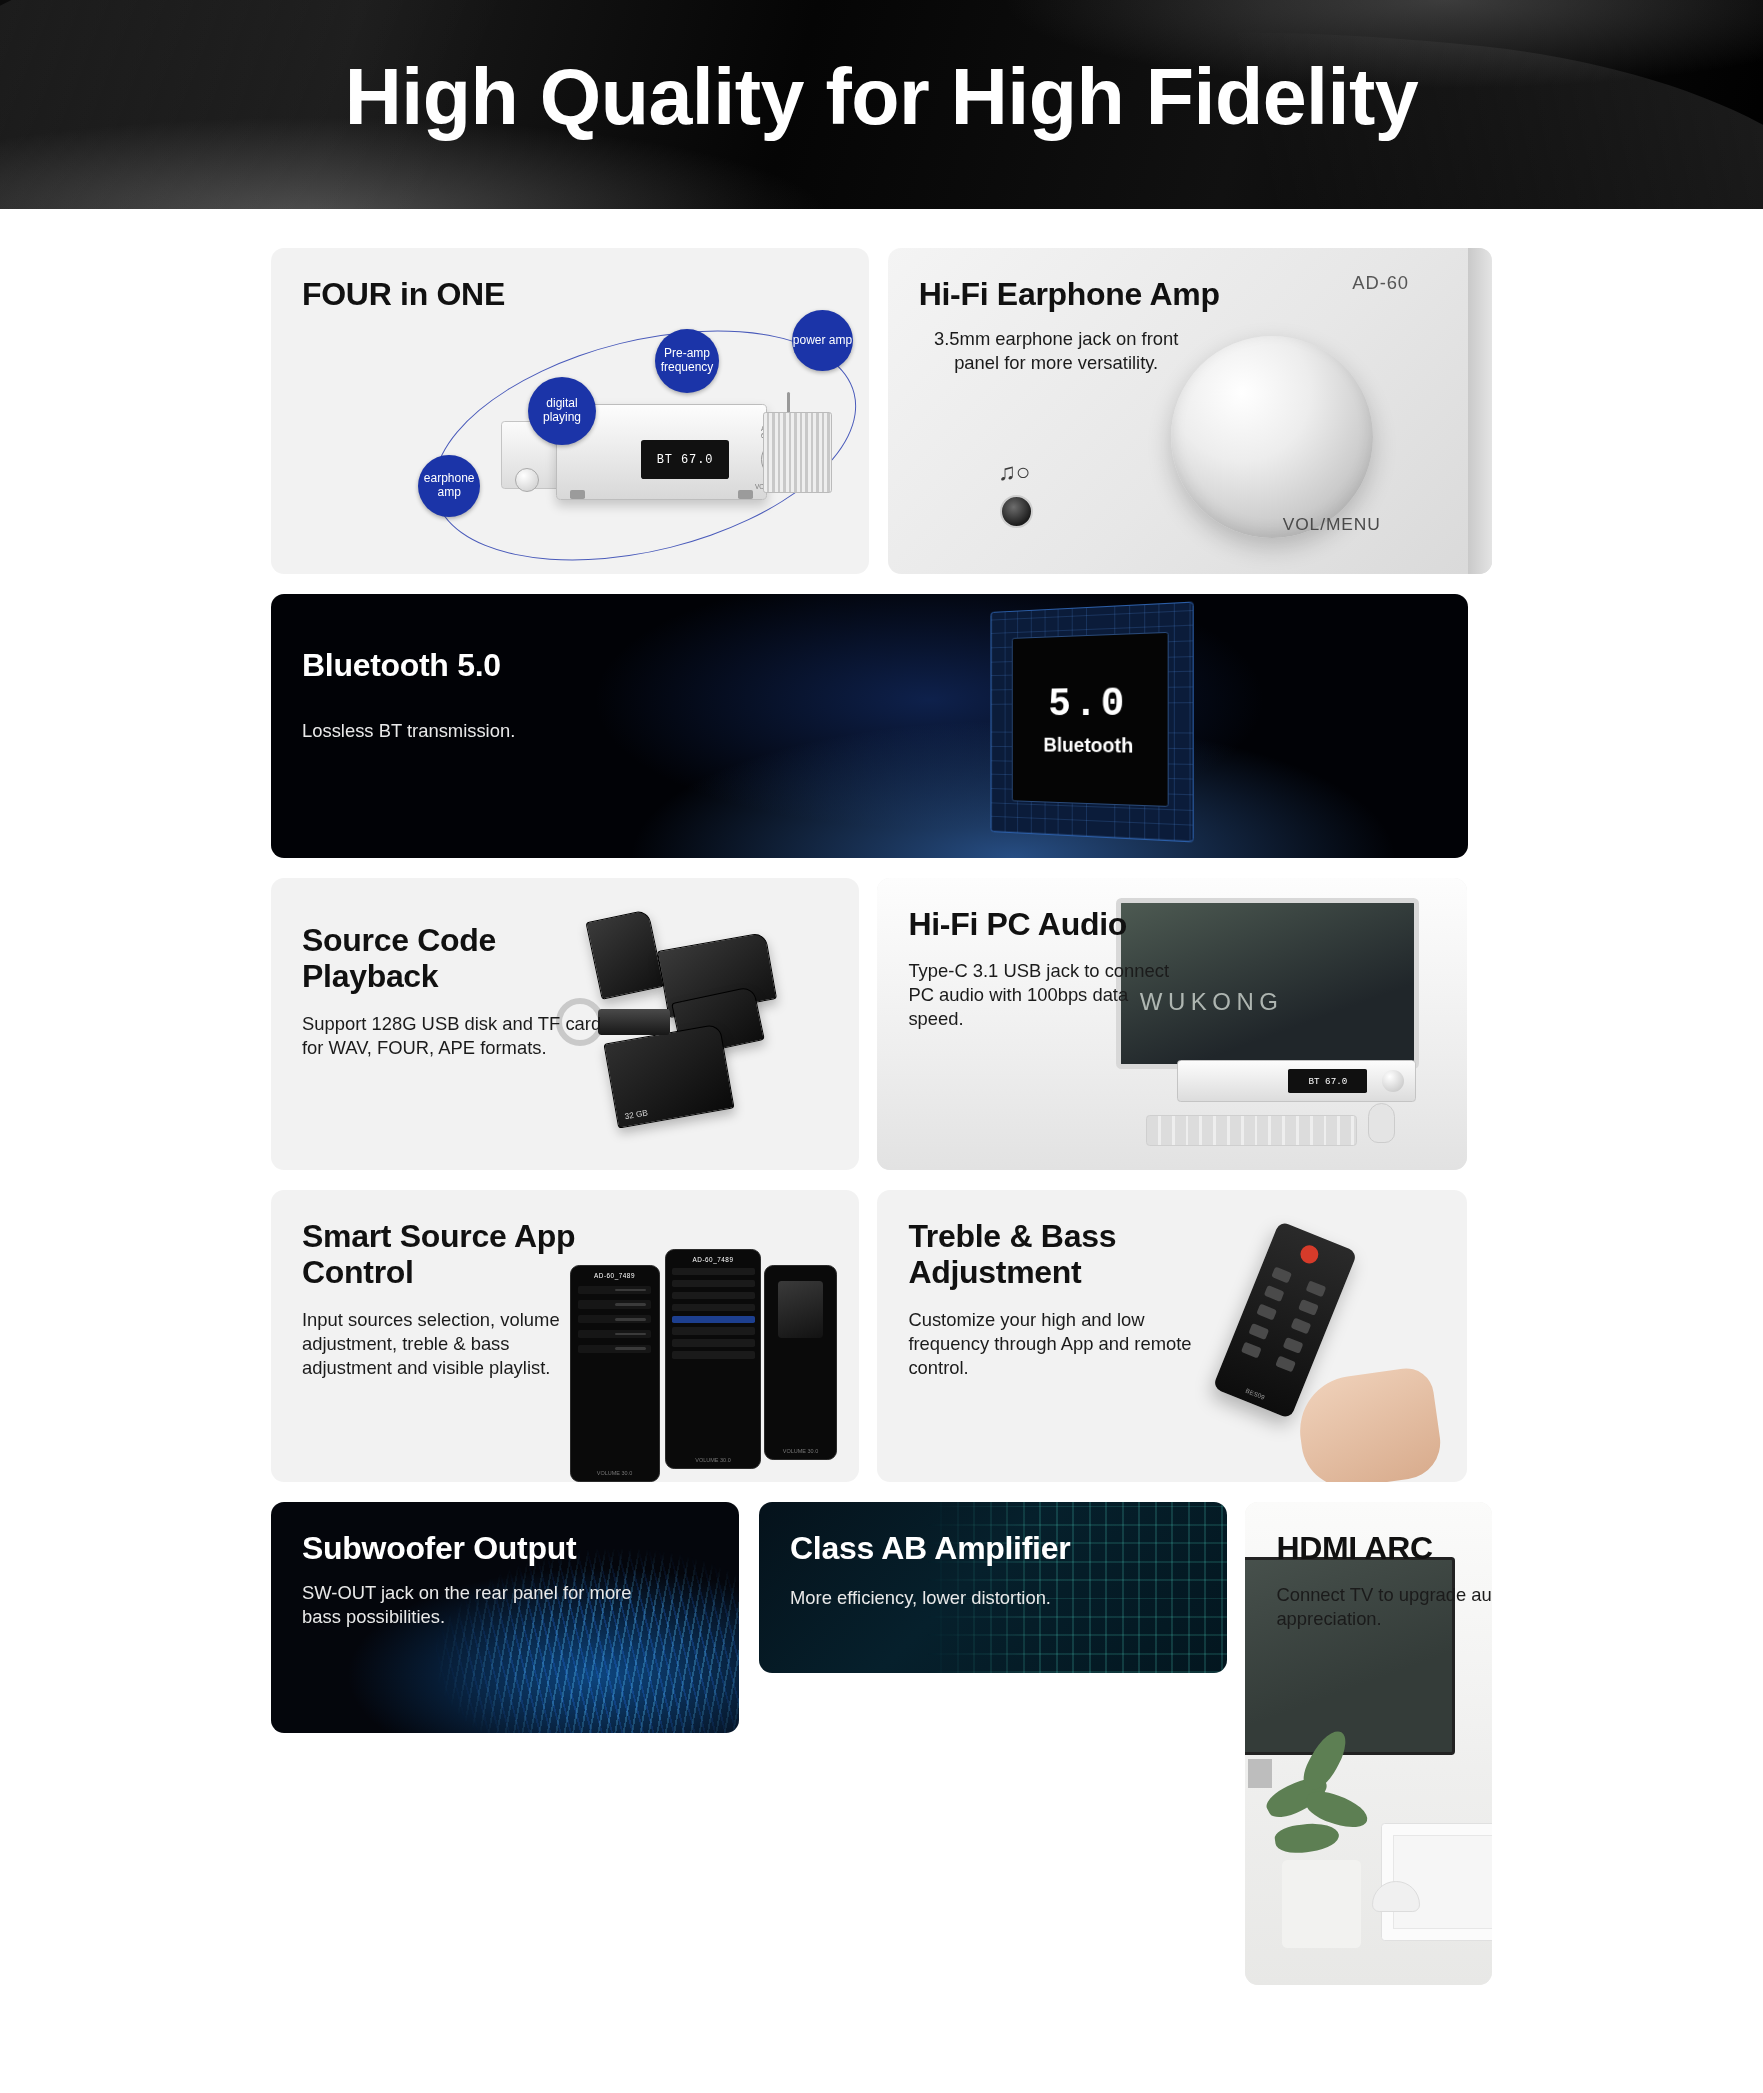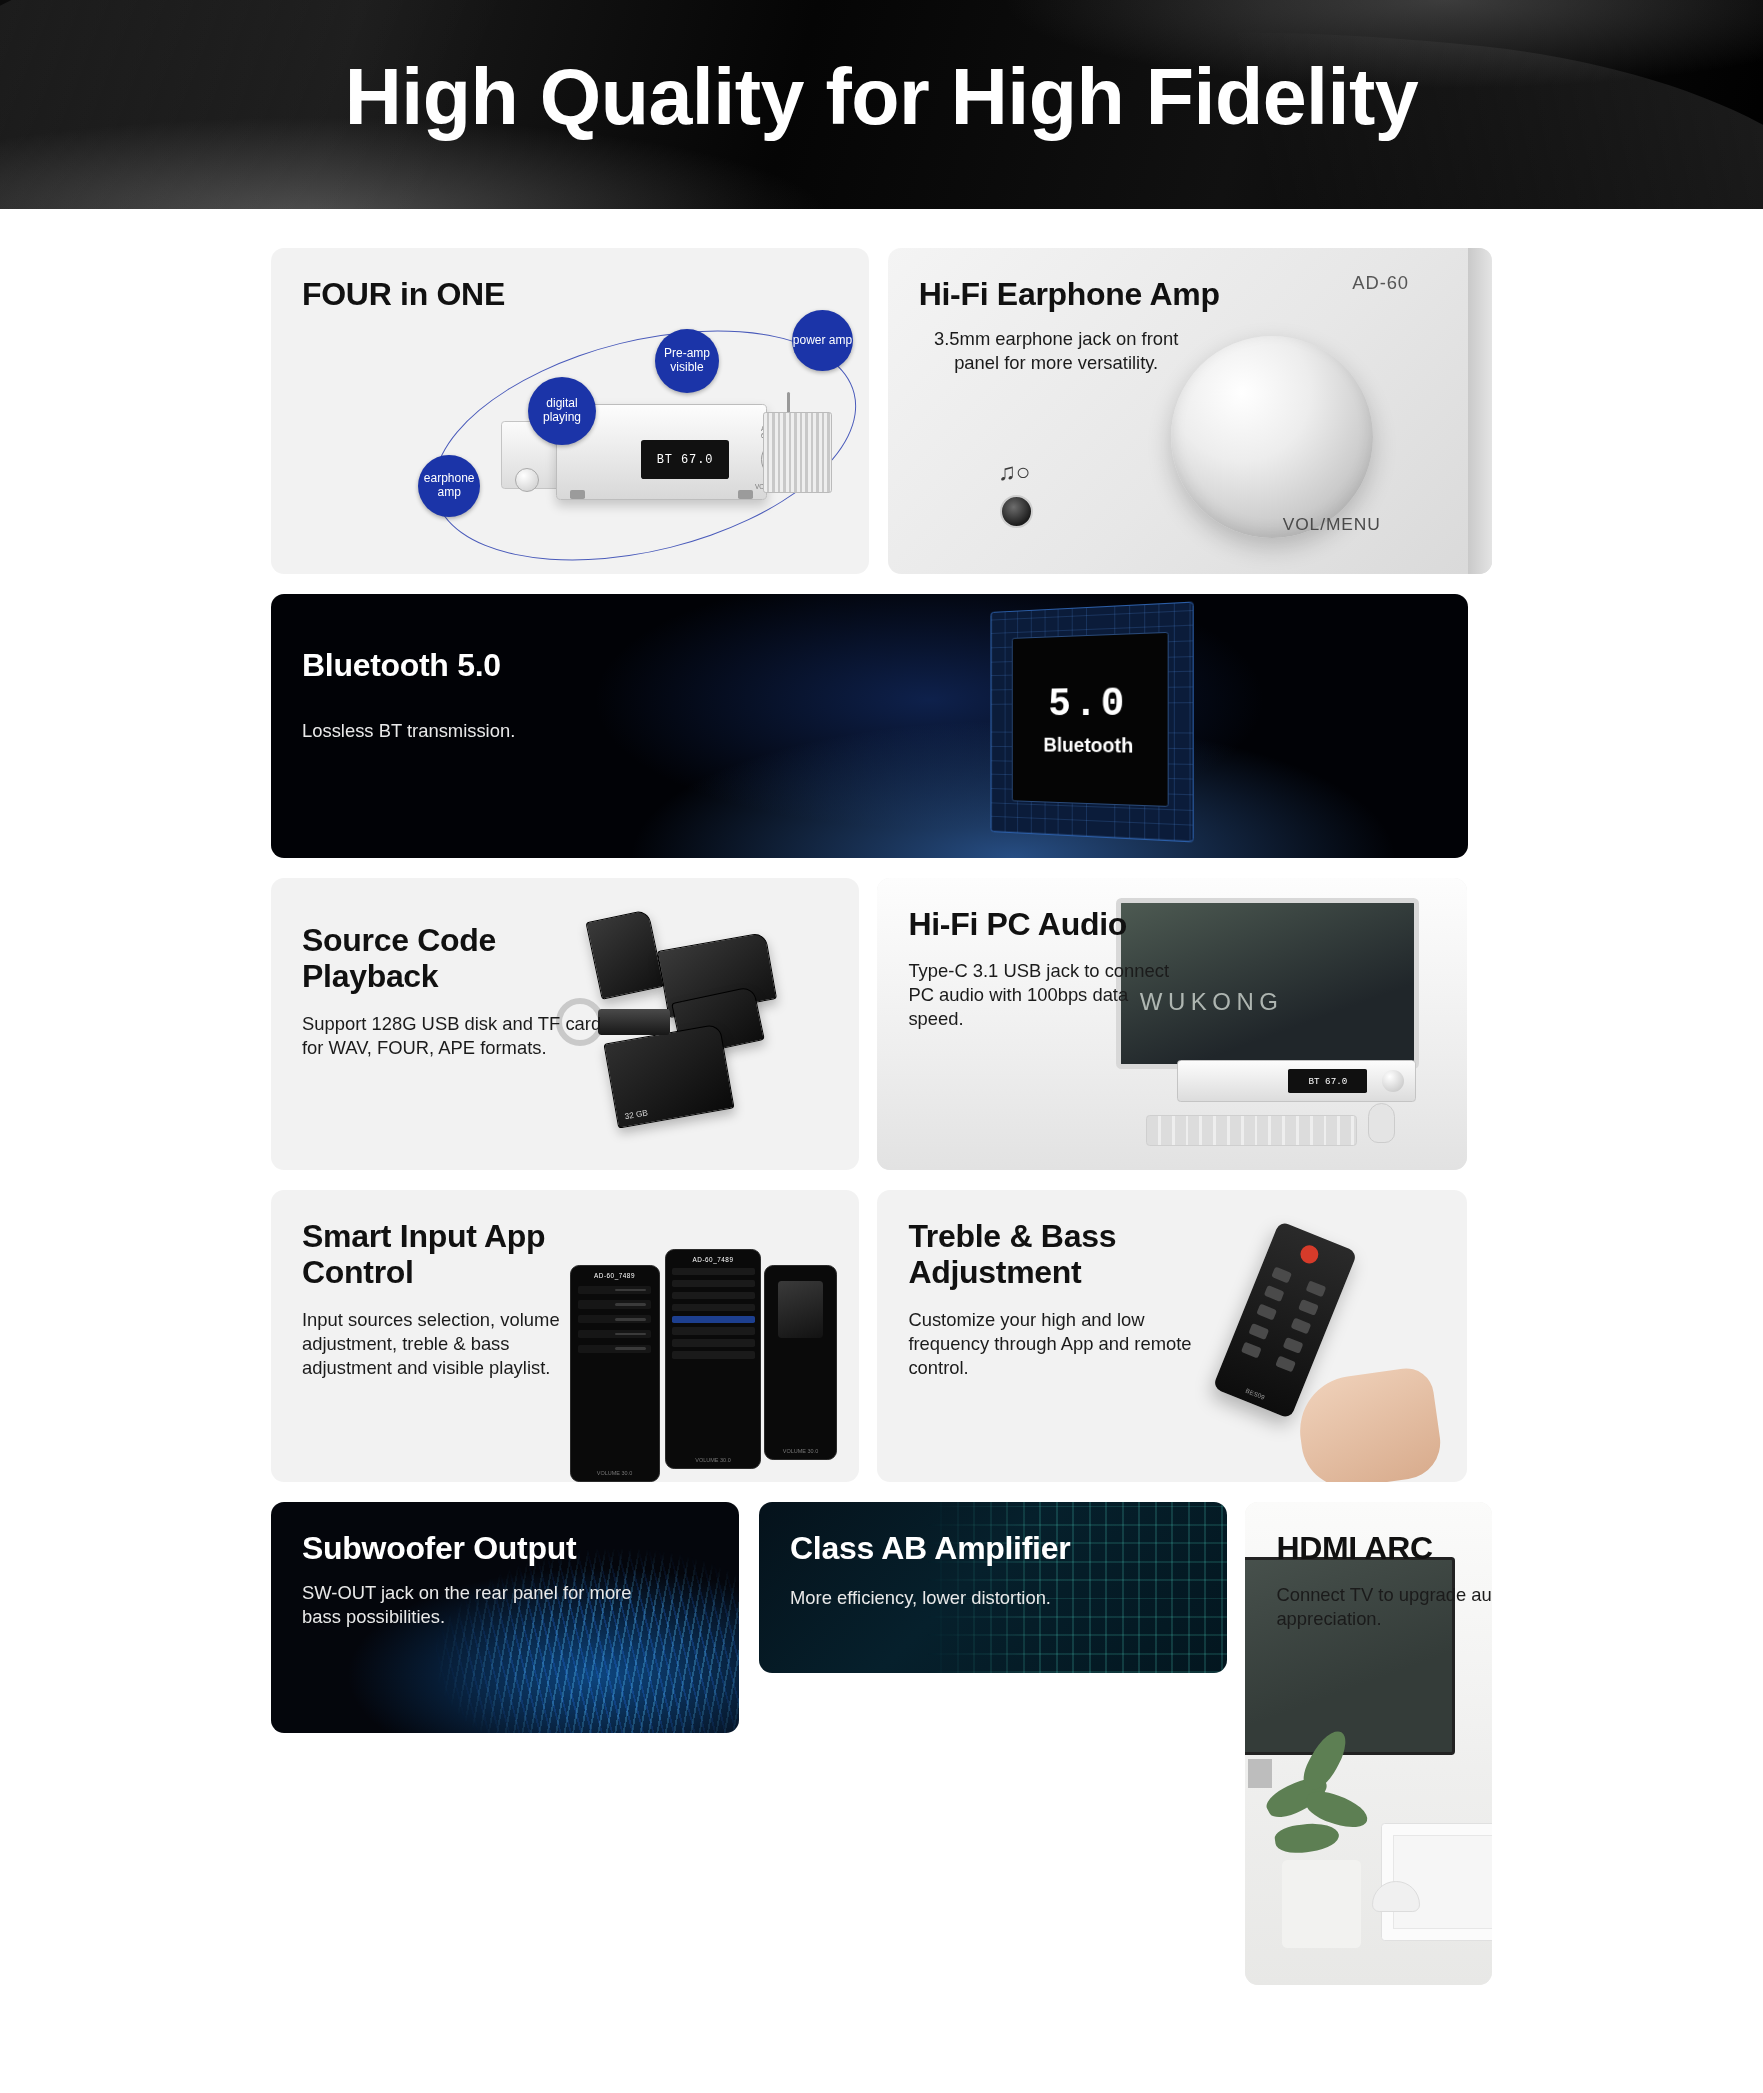--- a/index.html
+++ b/index.html
@@ -387,21 +387,21 @@
               <div class="knob"></div>
               <div class="knob-label">VOL/MENU</div>
               <div class="foot" style="left:13px;"></div>
               <div class="foot" style="right:13px;"></div>
             </div>
             <div class="heatsink"></div>
           </div>
 
           <div class="bubble b1">earphone amp</div>
           <div class="bubble b2">digital playing</div>
-          <div class="bubble b3">Pre-amp visible</div>
+          <div class="bubble b3">Pre-amp frequency</div>
           <div class="bubble b4">power amp</div>
         </div>
       </div>
 
       <div class="card" id="card-earphone">
         <div class="rightedge"></div>
         <div class="model-tag">AD-60</div>
         <div class="bigknob"></div>
         <div class="pad" style="position:relative;z-index:2;">
           <h2>Hi-Fi Earphone Amp</h2>
@@ -504,21 +504,21 @@
             </div>
             <div class="ftr">VOLUME 30.0</div>
           </div>
           <div class="phone p3">
             <div class="art"></div>
             <div class="ftr">VOLUME 30.0</div>
           </div>
         </div>
         <div class="pad" style="position:relative;z-index:2;">
           <div class="textwrap">
-            <h2>Smart Input App Control</h2>
+            <h2>Smart Source App Control</h2>
             <p style="margin-top:16.5px;width:275px;">Input sources selection, volume adjustment, treble &amp; bass adjustment and visible playlist.</p>
           </div>
         </div>
       </div>
 
       <div class="card" id="card-treble">
         <div class="remote-wrap">
           <div class="remote">
             <div class="pwr"></div>
             <div class="btn" style="left:13px; top:44px;"></div>

